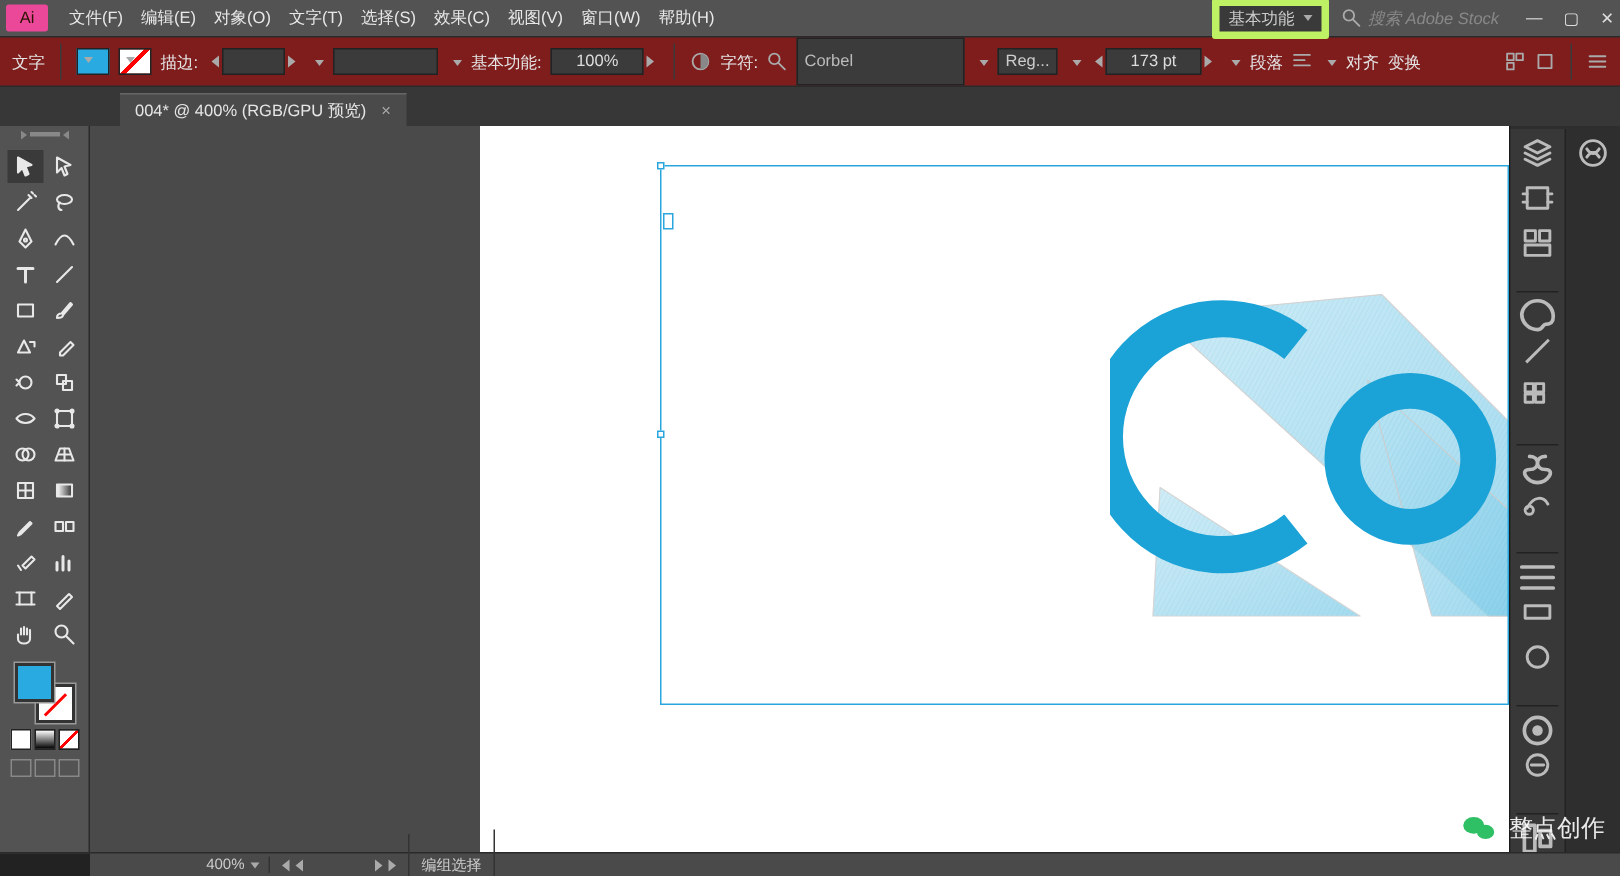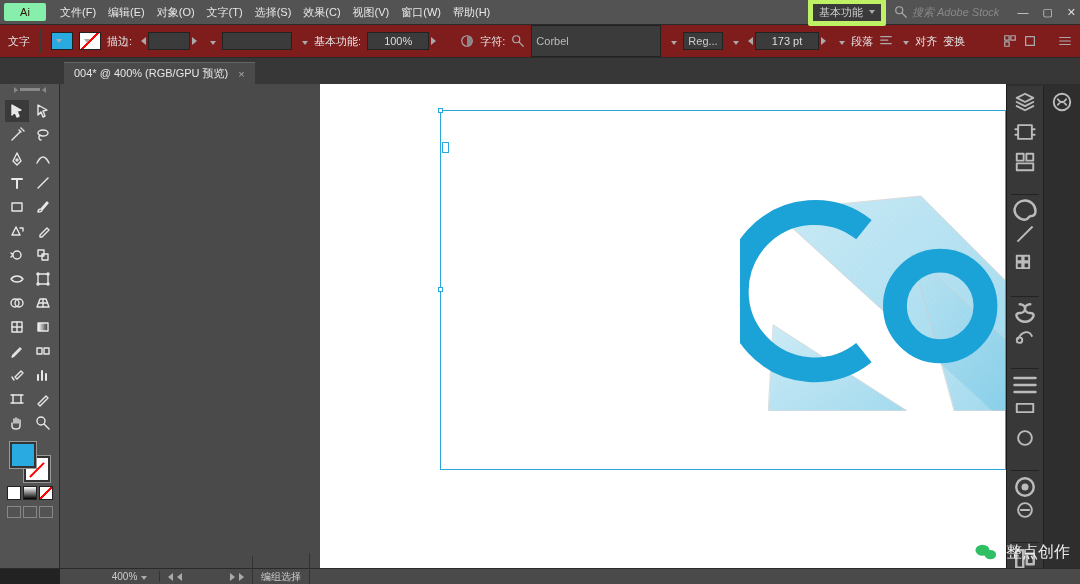--- a/index.html
+++ b/index.html
@@ -1,18 +1,18 @@
 <!DOCTYPE html>
 <html><head>
 <meta charset="utf-8">
 <style>
   *{box-sizing:border-box;margin:0;padding:0;font-family:"Microsoft YaHei",Arial,sans-serif;user-select:none}
   body{width:1080px;height:584px;background:#333;overflow:hidden;position:relative;color:#ccc;font-size:11px}
   .menubar{height:24px;background:#535353;display:flex;align-items:center;padding:0 4px}
-  .ai-logo{width:42px;height:18px;background:#86efac;color:#2a1300;display:flex;align-items:center;justify-content:center;font-weight:400;font-size:11px;border-radius:2px;margin-right:8px}
+  .ai-logo{width:28px;height:18px;background:#ec4899;color:#2a1300;display:flex;align-items:center;justify-content:center;font-weight:400;font-size:11px;border-radius:2px;margin-right:8px}
   .menubar .mi{padding:12px 6px;line-height:24px;color:#e8e8e8;font-size:11px}
   .menubar .spacer{flex:1}
   .menubar .mi.ico{padding:0 5px;color:#aaa}
   .workspace-switch{background:#3a3a3a;border:5px solid #bef264;padding:1px 6px;display:flex;align-items:center;gap:6px;border-radius:2px}
   .workspace-switch:after{content:"";border-top:4px solid #aaa;border-left:3px solid transparent;border-right:3px solid transparent}
   .search-stock{display:flex;align-items:center;gap:4px;margin:12px 8px;color:#888}
   .winbtns{display:flex;gap:14px;margin-left:10px;color:#ddd}
   .controlbar{height:34px;background:#7f1d1d;border-top:1px solid #2a2a2a;border-bottom:1px solid #2a2a2a;display:flex;align-items:center;padding:0 8px;gap:6px}
   .ctl-label{color:#e4e4e4}
   .swatch{width:22px;height:18px;border:1px solid #222;display:inline-block}
@@ -20,25 +20,25 @@
   .swatch.nostroke{background:linear-gradient(135deg,#fff 45%,red 45%,red 55%,#fff 55%);border:1px solid #222}
   .down:after{content:"";border-top:4px solid #aaa;border-left:3px solid transparent;border-right:3px solid transparent;display:inline-block;margin-left:4px}
   .numbox{background:#3b3b3b;border:1px solid #222;height:18px;min-width:42px;padding:0 16px;display:flex;align-items:center;justify-content:flex-end;color:#ddd}
   .numbox.blank{min-width:70px}
   .stepper{display:flex;align-items:center;gap:2px}
   .stepper .arr{width:8px;height:8px}
   .arr{display:inline-block}
   .arr.l{border-right:5px solid #aaa;border-top:4px solid transparent;border-bottom:4px solid transparent}
   .arr.r{border-left:5px solid #aaa;border-top:4px solid transparent;border-bottom:4px solid transparent}
   .divider{width:1px;height:24px;background:#3a3a3a;margin:0 4px}
-  .font-sel{background:#3b3b3b;border:1px solid #222;height:18px;width:130px;padding:15px 4px;display:flex;align-items:center;color:#bbb}
+  .font-sel{background:#3b3b3b;border:1px solid #222;height:18px;width:112px;padding:15px 4px;display:flex;align-items:center;color:#bbb}
   .tiny-ico{width:14px;height:14px;color:#aaa}
   .reg-sel{background:#3b3b3b;border:1px solid #222;height:18px;padding:0 4px;display:flex;align-items:center;gap:4px}
   .tabbar{height:26px;background:#373737;display:flex;align-items:flex-end;padding-left:60px}
-  .doc-tab{background:#4a4a4a;height:22px;padding:0 10px;display:flex;align-items:center;gap:10px;color:#e6e6e6;border-top:1px solid #666;margin-left:4px;font-size:11px}
+  .doc-tab{background:#4a4a4a;height:22px;padding:0 10px;display:flex;align-items:center;gap:10px;color:#e6e6e6;border-top:1px solid #666;margin-left:20px;font-size:11px}
   .doc-tab .x{color:#aaa}
   .workzone{position:absolute;top:84px;bottom:16px;left:0;right:0;display:flex}
   .tools{width:60px;background:#535353;border-right:1px solid #2a2a2a;display:flex;flex-direction:column;align-items:center;padding-top:4px}
   .tools .tab{width:44px;height:10px;display:flex;justify-content:center;margin-bottom:2px}
   .tools .tab span{width:20px;height:3px;background:#888;position:relative}
   .tools .tab span:before{content:"";position:absolute;border-left:4px solid #888;border-top:3px solid transparent;border-bottom:3px solid transparent;left:-6px;top:-1px}
   .tools .tab span:after{content:"";position:absolute;border-right:4px solid #888;border-top:3px solid transparent;border-bottom:3px solid transparent;right:-6px;top:-1px}
   .tool-grid{display:grid;grid-template-columns:24px 24px;gap:2px}
   .tool-grid .t{width:24px;height:22px;display:flex;align-items:center;justify-content:center;color:#e8e8e8}
   .tool-grid .t.sel{background:#3a3a3a}
@@ -61,21 +61,21 @@
   .sel-box .h.tl{top:-3px;left:-3px}
   .sel-box .h.ml{top:50%;left:-3px;margin-top:-3px}
   .txt-cursor{position:absolute;top:58px;left:382px;width:7px;height:11px;border:1px solid #2aa6de}
   .art{position:absolute;top:98px;left:420px;right:-20px;bottom:-20px}
   .rpanel{width:74px;background:#2e2e2e;border-left:1px solid #1a1a1a;display:flex;padding-top:2px}
   .rcol{width:37px;display:flex;flex-direction:column;align-items:center;gap:10px;padding-top:6px}
   .rcol.l{background:#383838;border-right:1px solid #222}
   .rcol .ri{width:22px;height:20px;display:flex;align-items:center;justify-content:center;color:#bbb}
   .rcol .gap{margin-top:12px;border-top:1px solid #222;padding-top:12px;width:28px;display:flex;justify-content:center}
   .statusbar{position:absolute;bottom:0;left:0;right:0;height:16px;background:#4a4a4a;border-top:1px solid #2a2a2a;display:flex;align-items:center;font-size:10px}
-  .zoom-box{width:60px;padding:0 6px;border-right:1px solid #333;display:flex;align-items:center;justify-content:center;margin-left:40px}
+  .zoom-box{width:60px;padding:0 6px;border-right:1px solid #333;display:flex;align-items:center;justify-content:flex-end;margin-left:60px}
   .sb-seg{padding:17px 8px;border-right:1px solid #333;display:flex;align-items:center;gap:4px}
   .sb-left-dark{width:60px;height:16px;background:#222}
   .watermark{position:absolute;right:10px;bottom:18px;display:flex;align-items:center;gap:6px;color:#fff;font-size:16px;opacity:.9}
   .watermark .dot{width:28px;height:28px;border-radius:50%;background:rgba(255,255,255,.9);display:flex;align-items:center;justify-content:center;font-size:14px}
   svg{stroke:currentColor;fill:none;stroke-width:1.4;stroke-linecap:round;stroke-linejoin:round}
 </style>
 </head>
 <body>
 
 <div class="menubar">

